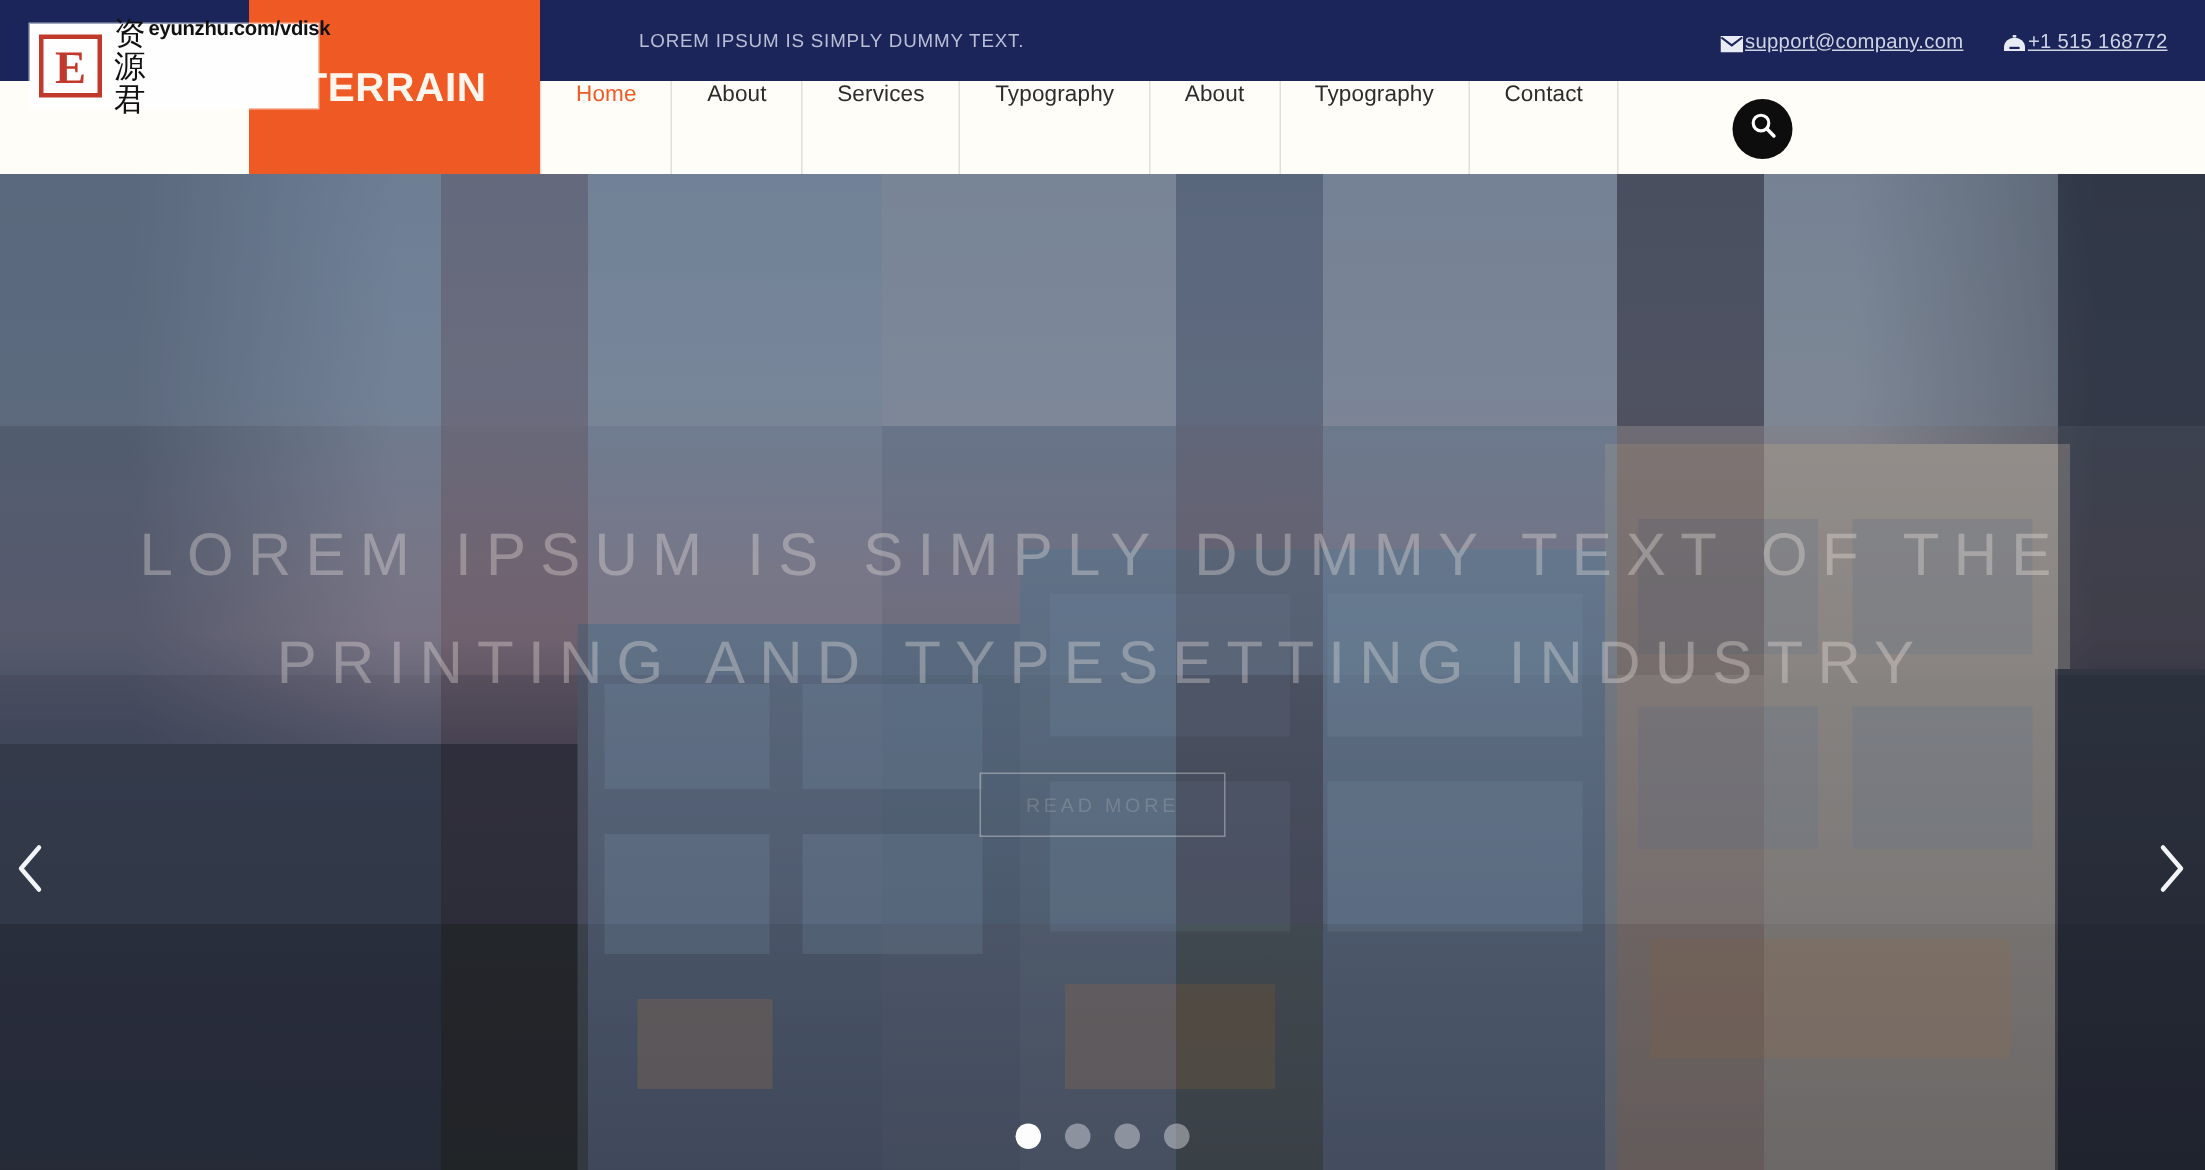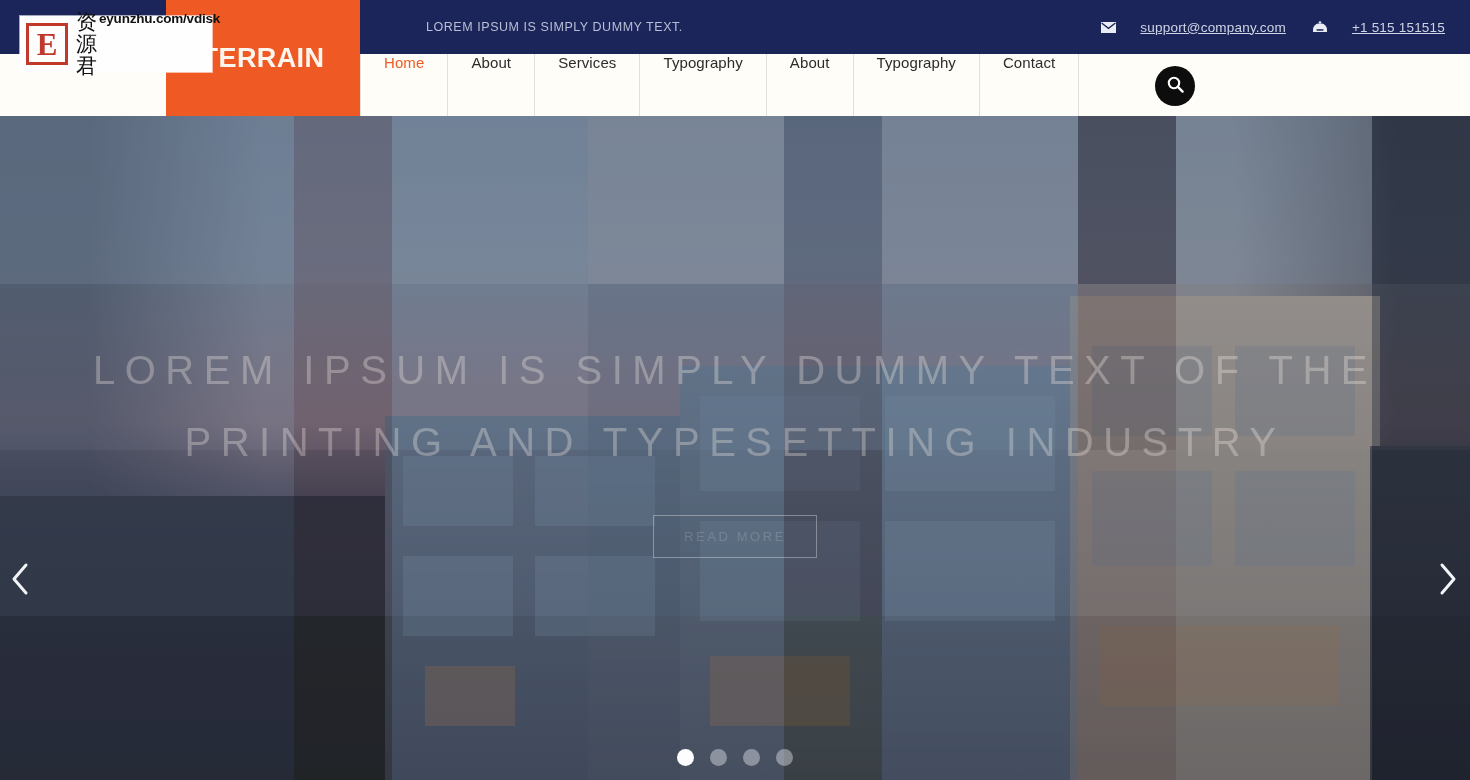--- a/index.html
+++ b/index.html
@@ -24,21 +24,21 @@
   }
   .topbar-tagline{
     font-size:12.5px; letter-spacing:.55px; color:#b9bfd6;
     font-family:"Liberation Sans", sans-serif;
   }
   .topbar-right{
     position:absolute; right:25px; top:0; height:54px;
     display:flex; align-items:center; gap:26px;
   }
   .contact-item{
-    display:flex; align-items:center; gap:24px;
+    display:flex; align-items:flex-end; gap:1px;
     font-size:13.5px; color:#cfd4e4; letter-spacing:.2px;
   }
   .contact-item .gi{ display:flex; align-items:center; color:#e6e9f2; font-size:14px; line-height:1; }
   .contact-item .gi svg{ display:block; }
 
   
   .logo-block{
     position:absolute; left:166px; top:0; width:194px; height:116px;
     background:#ef5a24;
     display:flex; align-items:center; justify-content:center;
@@ -226,21 +226,21 @@
       <span>support@company.com</span>
     </a>
     <a class="contact-item" href="#">
       <span class="gi">
         <svg width="16" height="12" viewBox="0 0 16 12">
           <path d="M1 11 L15 11 L15 8.4 C15 5.2 12 2.2 8 2.2 C4 2.2 1 5.2 1 8.4 Z" fill="#e9ecf5"></path>
           <rect x="4.6" y="8.2" width="6.8" height="1.5" fill="#1b2559"></rect>
           <rect x="6.8" y="0.4" width="2.4" height="1.6" fill="#e9ecf5"></rect>
         </svg>
       </span>
-      <span>+1 515 151515</span>
+      <span>+1 515 168772</span>
     </a>
   </div>
 </div>
 
 <div class="logo-block">
   <span class="logo-text">TERRAIN</span>
 </div>
 
 <div class="navbar">
   <nav class="nav-strip">

